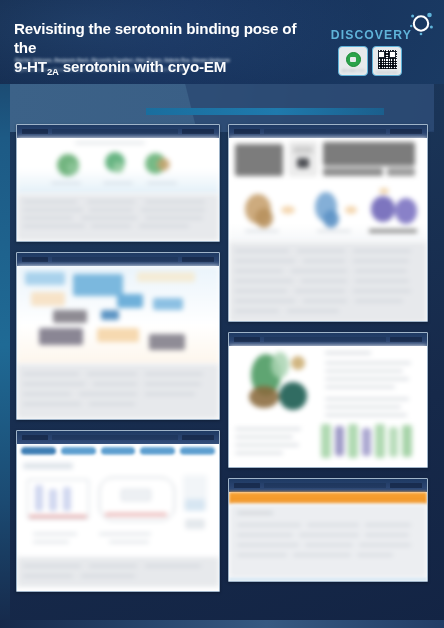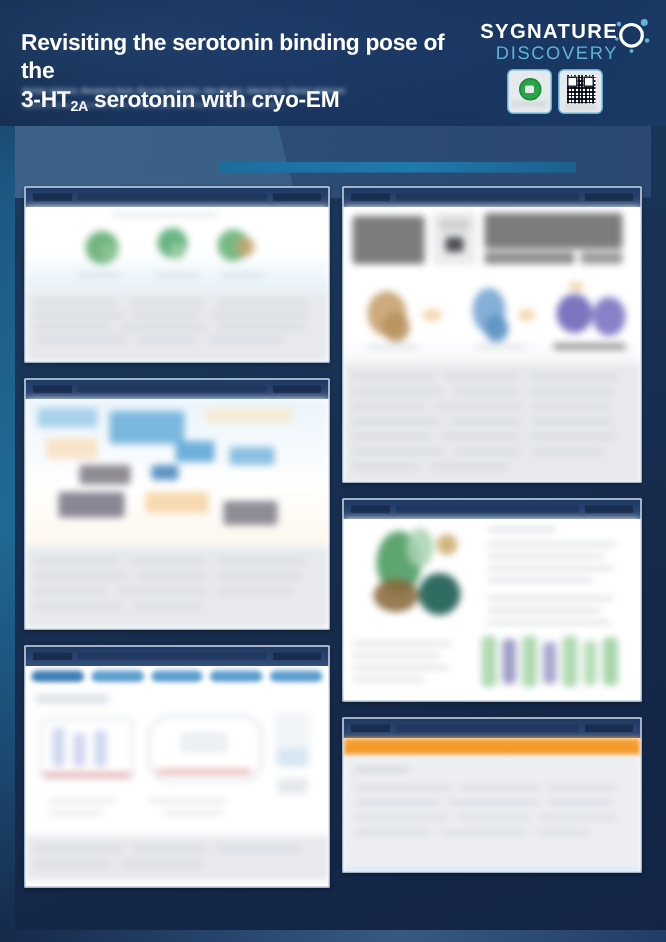--- a/index.html
+++ b/index.html
@@ -106,23 +106,23 @@
   }
   .logo-line1 {
     color: #ffffff;
     font-size: 13.5px;
     font-weight: bold;
     letter-spacing: .9px;
   }
   .logo-line2 {
     color: #5fb3d9;
     font-size: 12.2px;
-    font-weight: normal;
+    font-weight: bold;
     letter-spacing: 1.1px;
-    margin-top: 1px;
+    margin-top: 15px;
   }
   .logo-mark {
     position: absolute;
     right: 2px; top: 2px;
     width: 26px; height: 26px;
   }
   .logo-mark svg { display: block; }
 
   .badges {
     position: absolute;
@@ -316,29 +316,28 @@
 
 <div id="poster">
 
   <div class="edge-left"></div>
 
   <div class="header">
     <div class="header-sheen"></div>
 
     <div class="title">
       <span>Revisiting the serotonin binding pose of the</span><br>
-      <span>3-HT</span><sub>2A</sub><span> serotonin with cryo-EM</span>
+      <span>9-HT</span><sub>2A</sub><span> serotonin with cryo-EM</span>
     </div>
 
     <div class="authors blur-soft">Rachel Johnson, Benjamin Nash, Riccardo Cavalieri, Alex Brown, Valerie Pye, Steven Harborne</div>
     <div class="affiliation blur-soft">Sygnature Discovery, Birchwood House, Larkwood Way, Macclesfield, Cheshire, SK10 2XR, UK</div>
 
     <div class="logo-block">
       <div class="logo-wordmark">
-        <div class="logo-line1">SYGNATURE</div>
         <div class="logo-line2">DISCOVERY</div>
       </div>
 
       <div class="logo-mark">
         <svg width="26" height="26" viewBox="0 0 26 26">
           <circle cx="13" cy="13.5" r="7.2" fill="none" stroke="#ffffff" stroke-width="2.1"></circle>
           <circle cx="21.5" cy="5" r="2.3" fill="#5fb3d9"></circle>
           <circle cx="4.6" cy="6" r="1.5" fill="#5fb3d9"></circle>
           <circle cx="23.4" cy="17" r="1.5" fill="#5fb3d9"></circle>
           <circle cx="13" cy="24" r="1.3" fill="#5fb3d9"></circle>

